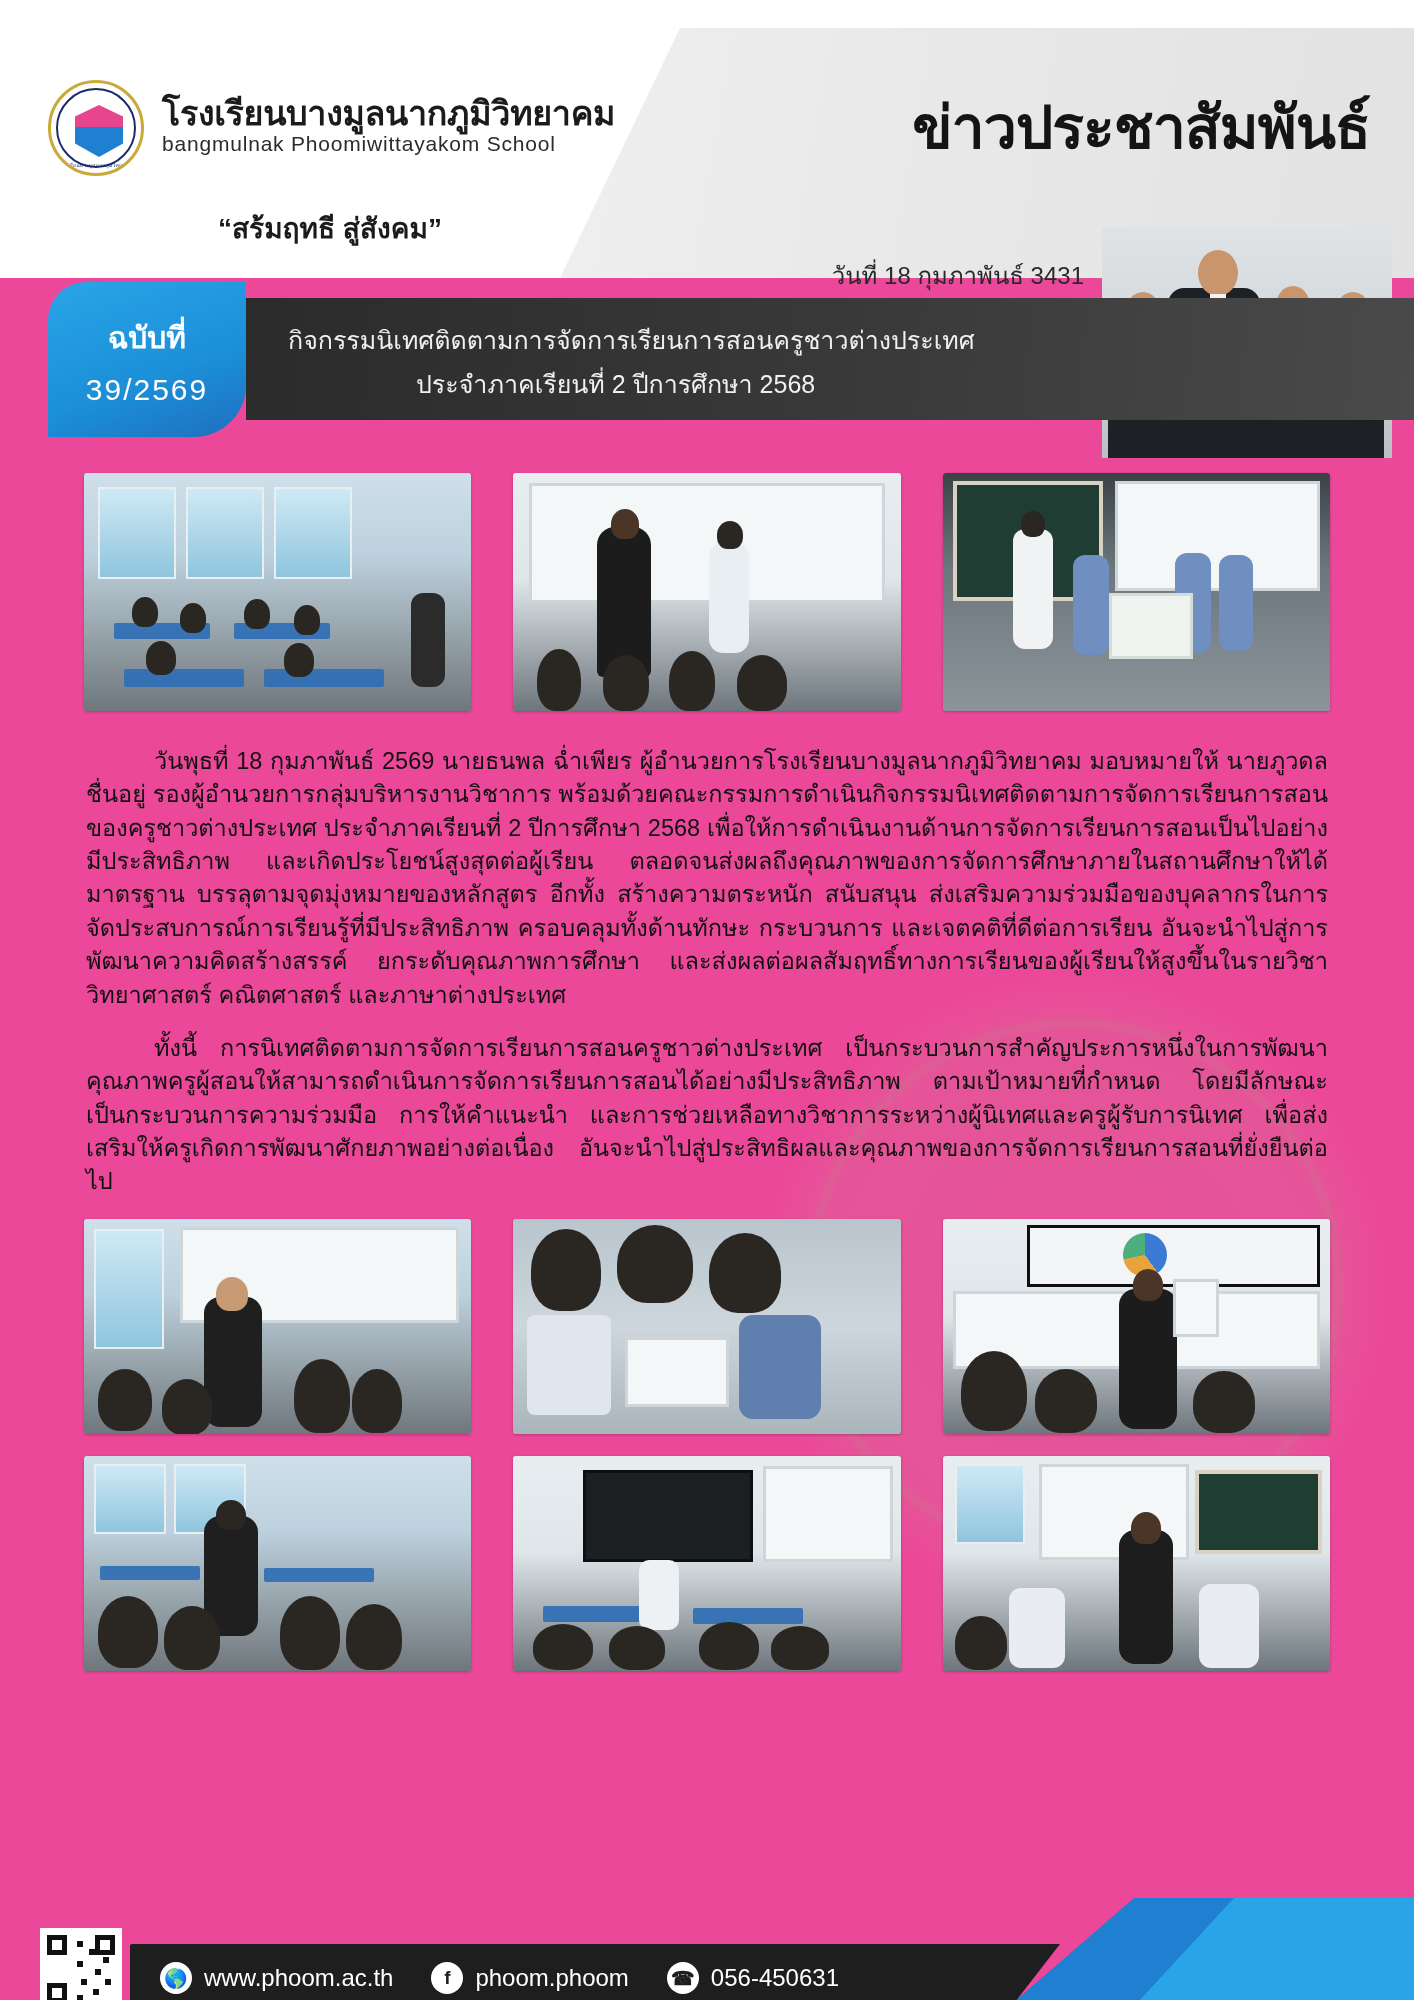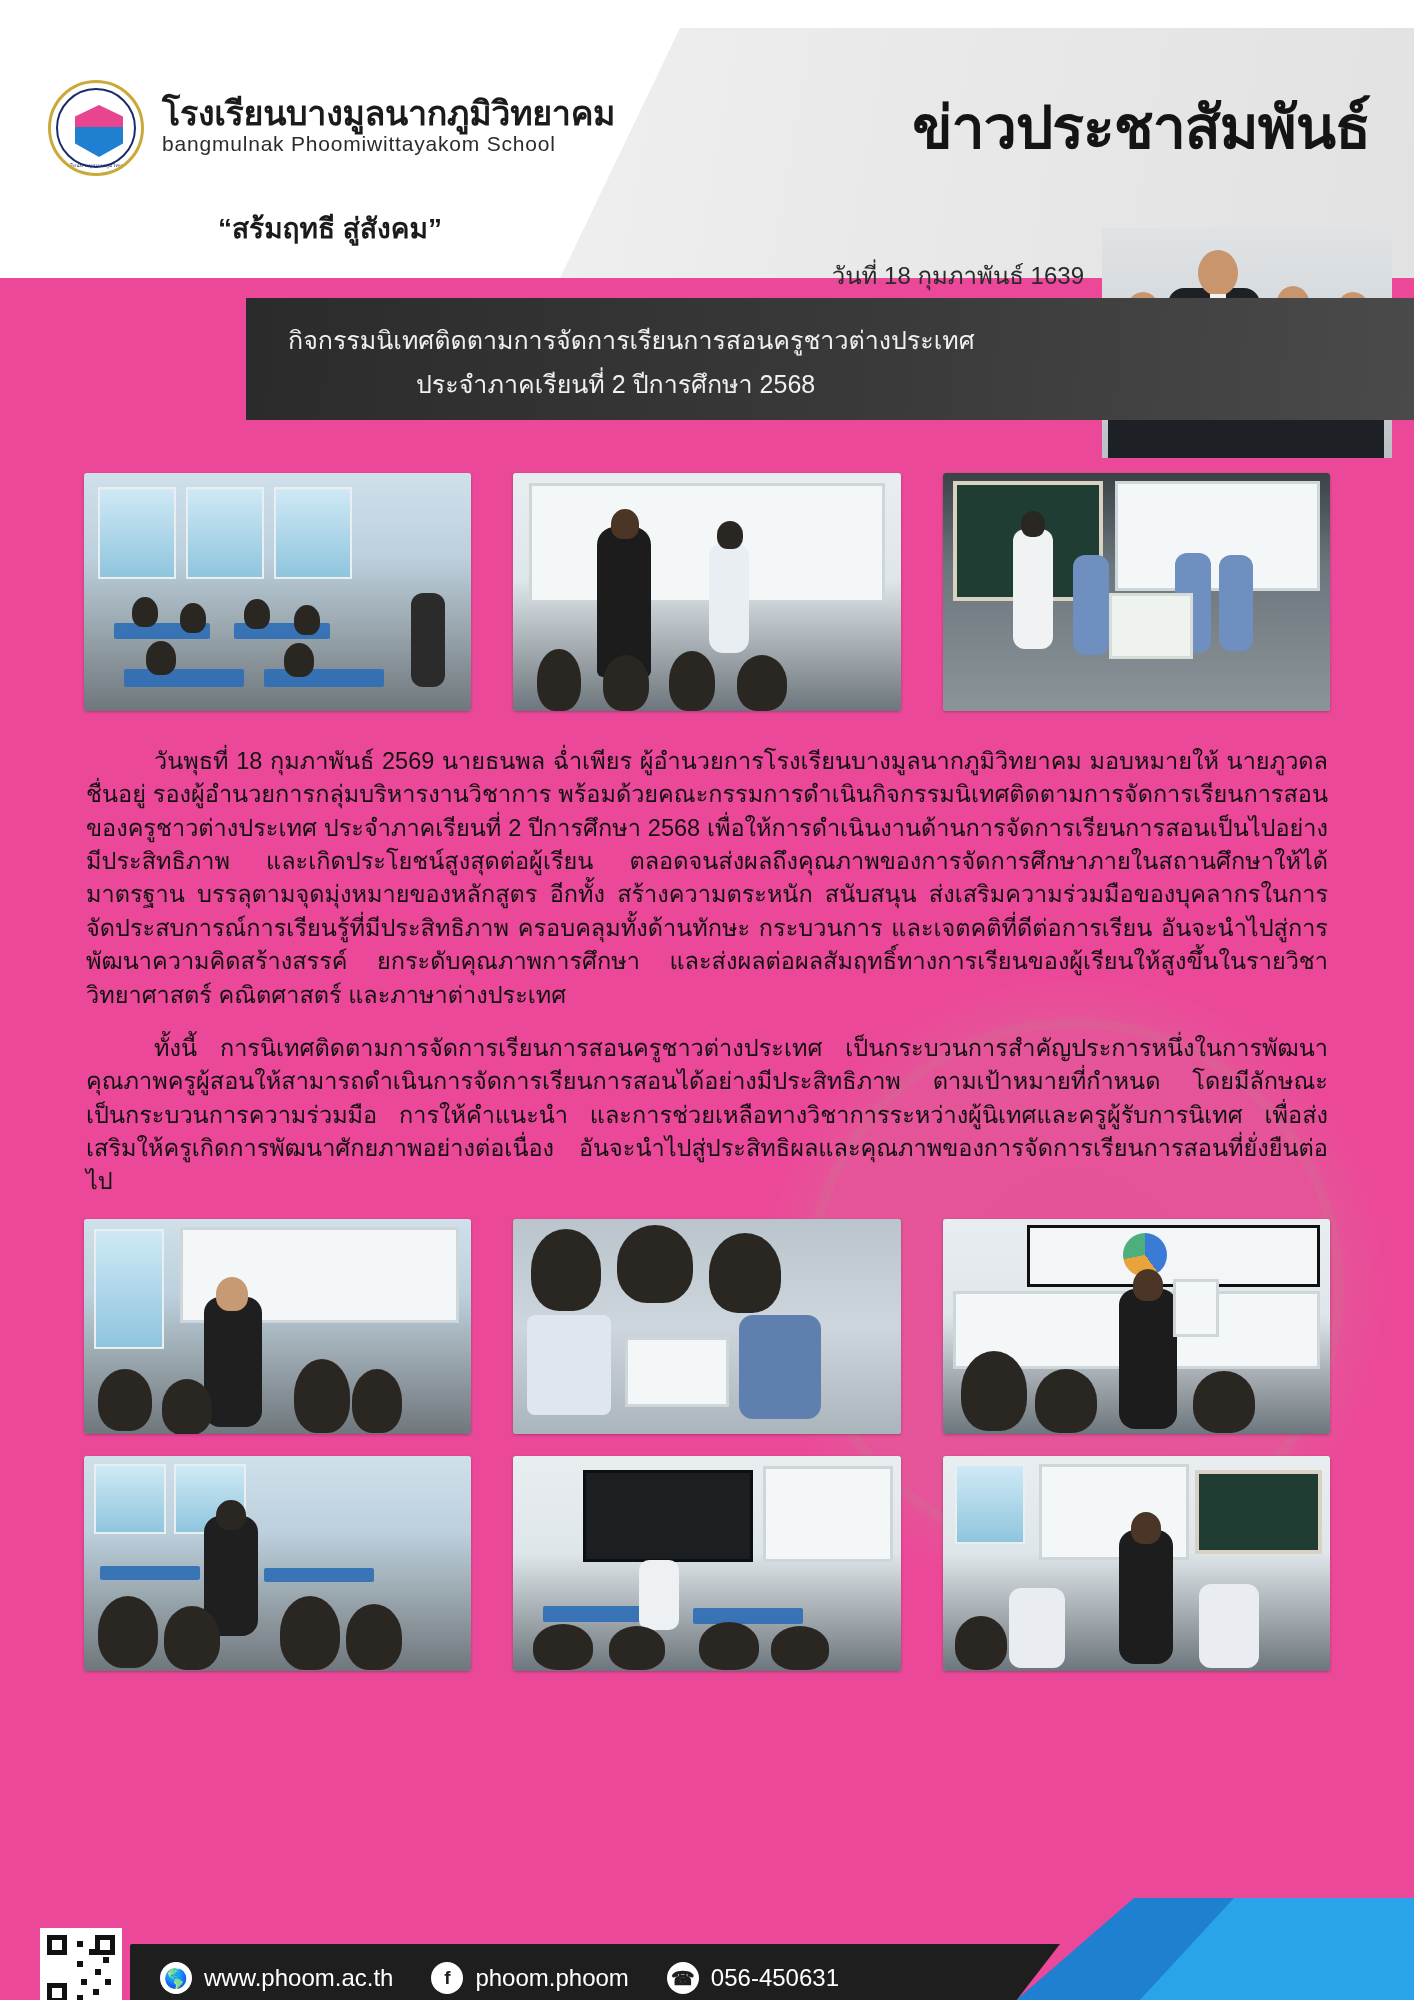--- a/index.html
+++ b/index.html
@@ -311,21 +311,21 @@
       <div class="ring"></div>
       <div class="crest"></div>
       <div class="crest-text">โรงเรียนบางมูลนากภูมิวิทยาคม</div>
     </div>
 
     <div class="school-th">โรงเรียนบางมูลนากภูมิวิทยาคม</div>
     <div class="school-en">bangmulnak Phoomiwittayakom School</div>
     <div class="motto">“สร้มฤทธี สู่สังคม”</div>
 
     <div class="pr-title">ข่าวประชาสัมพันธ์</div>
-    <div class="date-line">วันที่ 18 กุมภาพันธ์ 1639</div>
+    <div class="date-line">วันที่ 18 กุมภาพันธ์ 3431</div>
 
     <div class="staff-photo">
       <div class="bg"></div>
 
       <div class="p-body" style="left:6px;bottom:0;width:66px;height:130px;"></div>
       <div class="p-head" style="left:24px;bottom:126px;width:34px;height:40px;"></div>
       <div class="p-shirt" style="left:32px;bottom:70px;height:56px;"></div>
       <div class="tie" style="left:36px;bottom:72px;height:48px;"></div>
 
       <div class="p-body" style="left:66px;bottom:0;width:92px;height:170px;"></div>
@@ -339,20 +339,24 @@
       <div class="ribbon" style="left:180px;bottom:104px;"></div>
 
       <div class="p-body" style="left:216px;bottom:0;width:66px;height:132px;"></div>
       <div class="p-head" style="left:234px;bottom:126px;width:34px;height:40px;"></div>
       <div class="p-shirt" style="left:242px;bottom:74px;height:54px;"></div>
       <div class="ribbon" style="left:240px;bottom:100px;"></div>
     </div>
   </div>
 
   <div class="issue-row">
+    <div class="issue-badge">
+      <div class="issue-label">ฉบับที่</div>
+      <div class="issue-num">39/2569</div>
+    </div>
     <div class="issue-bar">
       <div class="l1">กิจกรรมนิเทศติดตามการจัดการเรียนการสอนครูชาวต่างประเทศ</div>
       <div class="l2">ประจำภาคเรียนที่ 2 ปีการศึกษา 2568</div>
       <div class="blue-wedge"></div>
     </div>
   </div>
 
   <div class="photo-row">
 
     <div class="photo">

